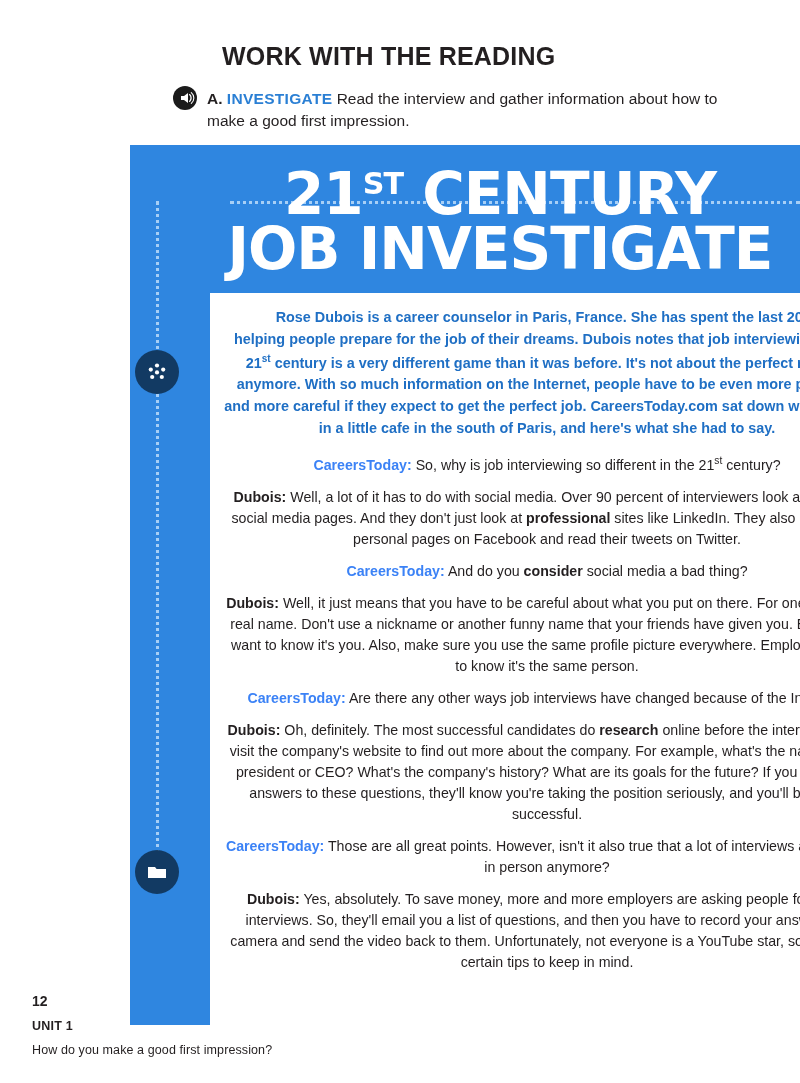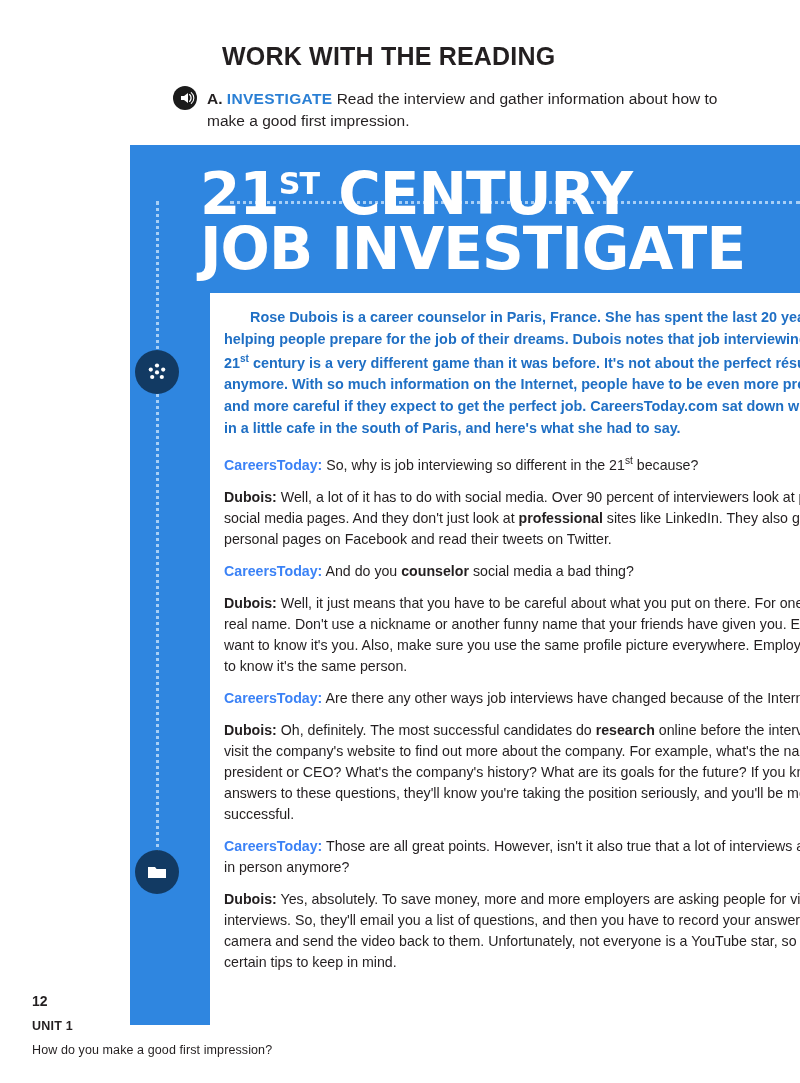--- a/index.html
+++ b/index.html
@@ -60,20 +60,21 @@
 
   
   .article {
     position: absolute;
     left: 130px;
     top: 145px;
     width: 670px;
     height: 880px;
     background: #2f86e0;
     overflow: hidden;
+    text-align: center;
   }
 
   
   .dash-v {
     position: absolute;
     left: 26px;
     top: 56px;
     width: 0;
     height: 660px;
     border-left: 3px dotted #bcdcfa;
@@ -234,29 +235,29 @@
     <span>21</span><sup>ST</sup><span> CENTURY</span>
     <span class="l2">JOB INVESTIGATE</span>
   </div>
 
   <div class="body-box">
     <p class="lede">
       <span>Rose Dubois is a career counselor in Paris, France. She has spent the last 20 years helping people prepare for the job of their dreams. Dubois notes that job interviewing in the 21</span><sup>st</sup><span> century is a very different game than it was before. It's not about the perfect résumé anymore. With so much information on the Internet, people have to be even more prepared and more careful if they expect to get the perfect job. CareersToday.com sat down with Dubois in a little cafe in the south of Paris, and here's what she had to say.</span>
     </p>
 
     <p class="qa">
-      <span class="speaker-q">CareersToday:</span><span> So, why is job interviewing so different in the 21</span><sup>st</sup><span> because?</span>
+      <span class="speaker-q">CareersToday:</span><span> So, why is job interviewing so different in the 21</span><sup>st</sup><span> century?</span>
     </p>
 
     <p class="qa">
       <span class="speaker-a">Dubois:</span><span> Well, a lot of it has to do with social media. Over 90 percent of interviewers look at people's social media pages. And they don't just look at </span><b>professional</b><span> sites like LinkedIn. They also go to their personal pages on Facebook and read their tweets on Twitter.</span>
     </p>
 
     <p class="qa">
-      <span class="speaker-q">CareersToday:</span><span> And do you </span><b>counselor</b><span> social media a bad thing?</span>
+      <span class="speaker-q">CareersToday:</span><span> And do you </span><b>consider</b><span> social media a bad thing?</span>
     </p>
 
     <p class="qa">
       <span class="speaker-a">Dubois:</span><span> Well, it just means that you have to be careful about what you put on there. For one, use your real name. Don't use a nickname or another funny name that your friends have given you. Employers want to know it's you. Also, make sure you use the same profile picture everywhere. Employers need to know it's the same person.</span>
     </p>
 
     <p class="qa">
       <span class="speaker-q">CareersToday:</span><span> Are there any other ways job interviews have changed because of the Internet?</span>
     </p>
 

